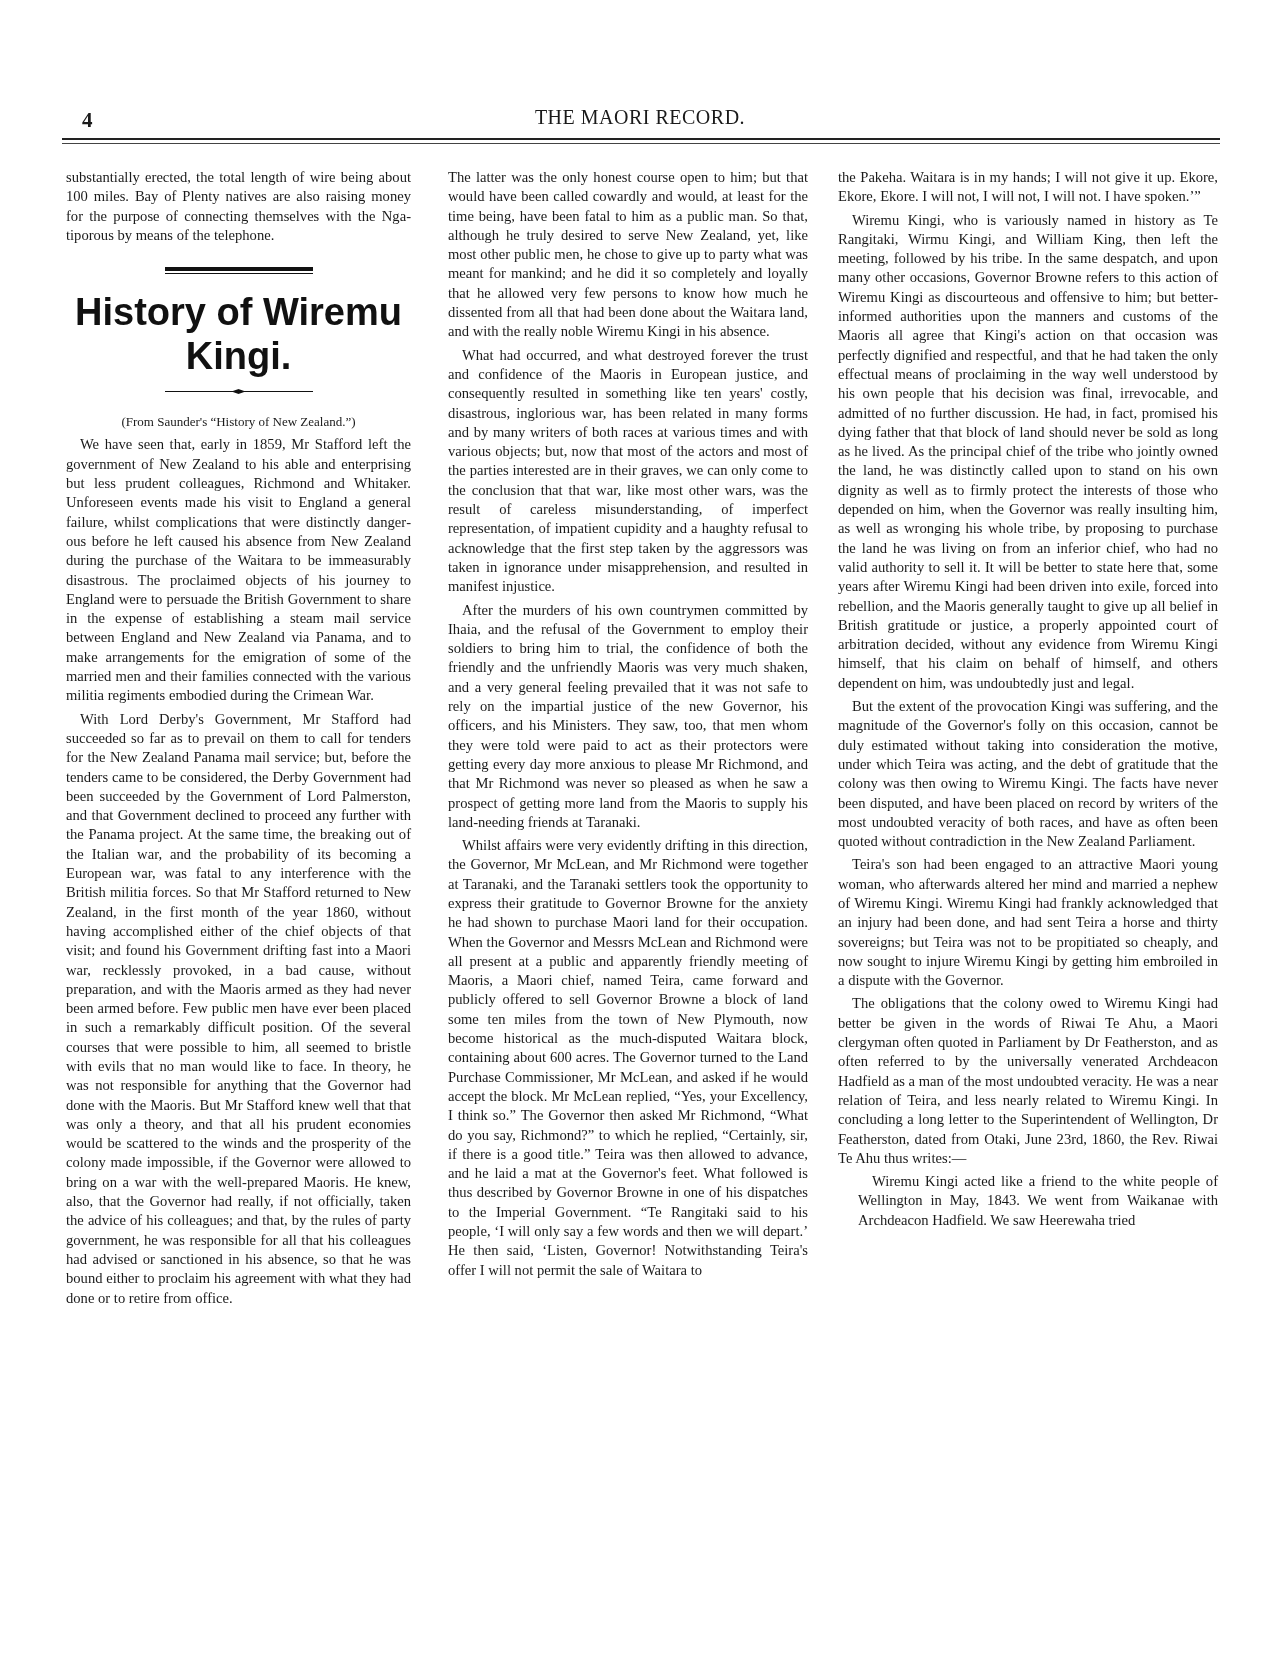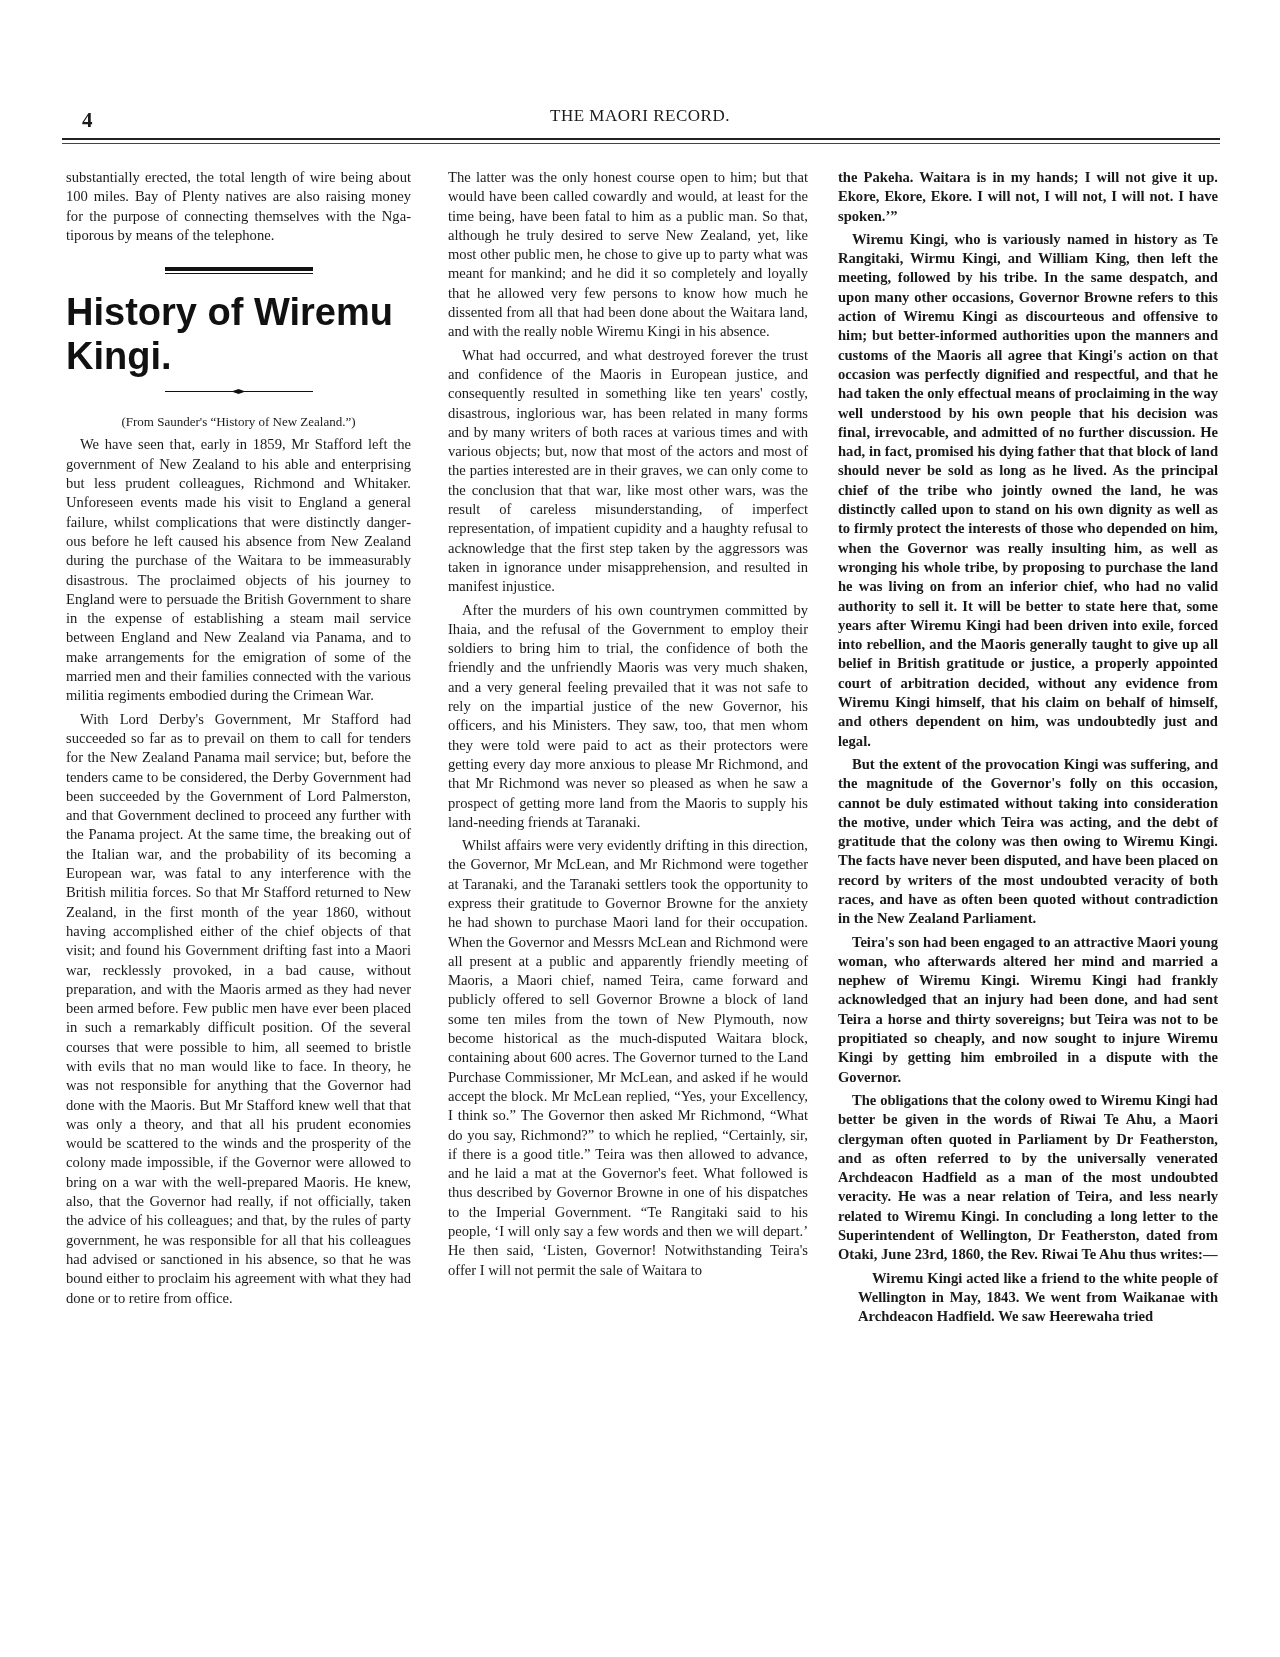--- a/index.html
+++ b/index.html
@@ -7,46 +7,46 @@
       width: 1280px; height: 1657px; position: relative; overflow: hidden;
       font-family: "Liberation Serif", "DejaVu Serif", serif;
       color: #1a1a1a;
     }
     .page-number {
       position: absolute; left: 82px; top: 108px;
       font-size: 21px; font-weight: bold;
     }
     .running-head {
       position: absolute; left: 0; width: 1280px; top: 106px;
-      text-align: center; font-size: 17px; letter-spacing: 0.5px;
+      text-align: center; font-size: 20px; letter-spacing: 0.5px;
     }
     .head-rule {
       position: absolute; left: 62px; width: 1158px; height: 0;
     }
     .head-rule.r1 { top: 138px; border-top: 2px solid #222; }
     .head-rule.r2 { top: 143px; border-top: 1px solid #444; }
     .column {
       position: absolute; top: 152px;
       font-size: 14.6px; line-height: 19.3px;
       text-align: justify; hyphens: manual; margin-top: 16px;
     }
     .col-left { left: 66px; width: 345px; }
     .col-mid { left: 448px; width: 360px; font-family: Liberation Serif, serif; }
-    .col-right { left: 838px; width: 380px; font-weight: bold; }
+    .col-right { left: 838px; width: 380px; }
     .column p { margin: 0 0 4px 0; text-indent: 14px; }
     .column p.noindent { text-indent: 0; }
     .column p.cont { text-indent: 0; }
     .title-rule-top {
       width: 148px; margin: 22px auto 0 auto; height: 0;
       border-top: 4px solid #111; border-bottom: 1px solid #111; padding-top: 2px;
     }
     .headline {
       font-family: "Liberation Sans", "DejaVu Sans", sans-serif;
       font-weight: bold; font-size: 38px; line-height: 44px;
-      text-align: left; margin: 16px 0 10px 0; color: #111;
+      text-align: center; margin: 16px 0 10px 0; color: #111;
     }
     .ornament {
       width: 148px; margin: 6px auto 16px auto; position: relative; height: 8px;
     }
     .ornament .line {
       position: absolute; left: 0; right: 0; top: 3px; border-top: 1.5px solid #111;
     }
     .ornament .diamond {
       position: absolute; left: 67px; top: 0px; width: 14px; height: 7px;
       background: #111; transform: scaleY(0.7) rotate(0deg);

